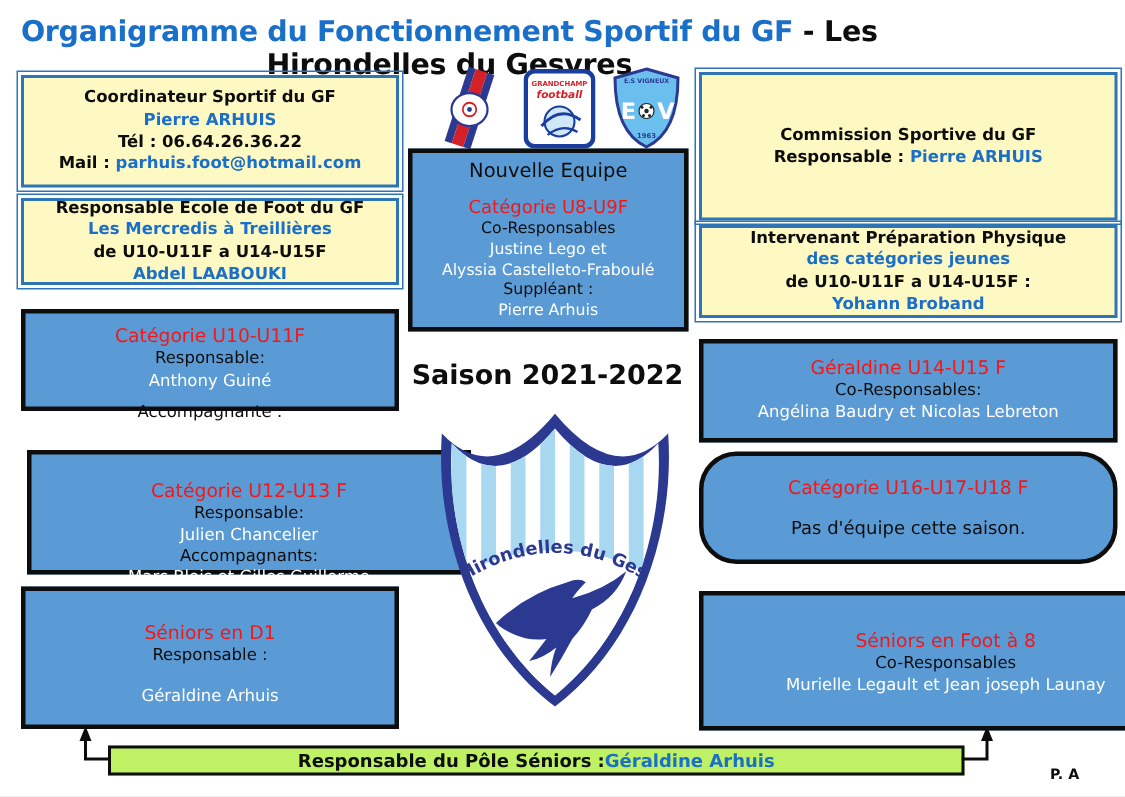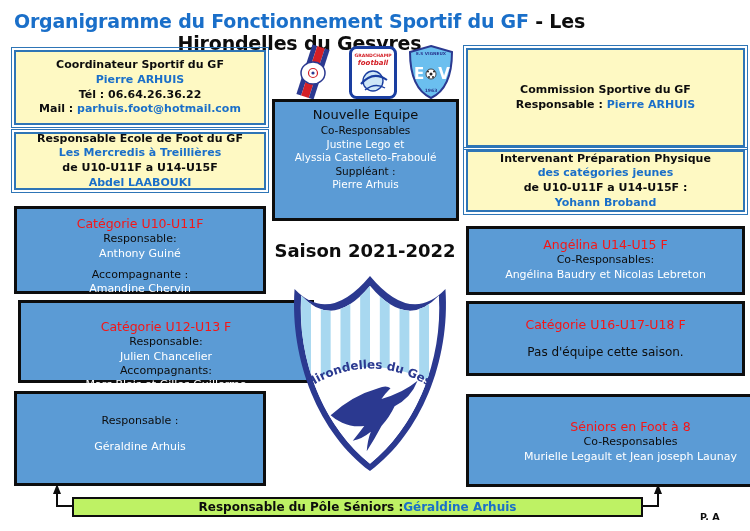--- a/index.html
+++ b/index.html
@@ -70,37 +70,38 @@
     </div>
   </div>
 
   <div class="abs box-white fs11" style="left:14px;top:132px;width:252px;height:58px;">
     <div class="t-black">Responsable Ecole de Foot du GF</div>
     <div class="t-blue">Les Mercredis à Treillières</div>
     <div class="t-black">de U10-U11F a U14-U15F</div>
     <div class="t-blue">Abdel LAABOUKI</div>
   </div>
 
-  <div class="abs box-blue fs11" style="left:14px;top:206px;width:252px;height:88px;padding-top:7px;">
+  <div class="abs box-blue fs11" style="left:14px;top:206px;width:252px;height:68px;padding-top:7px;">
     <div class="t-red fs125">Catégorie U10-U11F</div>
     <div class="t-black">Responsable:</div>
     <div class="t-white">Anthony Guiné</div>
     <div class="t-black gap-top-sm">Accompagnante :</div>
     <div class="t-white">Amandine Chervin</div>
   </div>
 
   <div class="abs box-blue fs11" style="left:18px;top:300px;width:296px;height:83px;padding-top:16px;">
     <div class="t-red fs125">Catégorie U12-U13 F</div>
     <div class="t-black">Responsable:</div>
     <div class="t-white">Julien Chancelier</div>
     <div class="t-black">Accompagnants:</div>
     <div class="t-white">Marc Blois et Gilles Guillerme</div>
   </div>
 
   <div class="abs box-blue fs11" style="left:14px;top:391px;width:252px;height:95px;padding-top:20px;">
+    <div class="t-red fs125">Séniors en D1</div>
     <div class="t-black">Responsable :</div>
     <div class="t-white gap-top-md">Géraldine Arhuis</div>
   </div>
 
   <div class="abs" style="left:289px;top:44px;width:48px;height:56px;">
     <svg width="48" height="56" viewBox="0 0 48 56">
       <g transform="rotate(18 24 28)">
         <rect x="15" y="2" width="5" height="52" fill="#2b3990"></rect>
         <rect x="20" y="2" width="8" height="52" fill="#d42027"></rect>
         <rect x="28" y="2" width="5" height="52" fill="#2b3990"></rect>
@@ -133,20 +134,21 @@
       <circle cx="22" cy="27.5" r="1" fill="#222222"></circle>
       <circle cx="28" cy="27.5" r="1" fill="#222222"></circle>
       <circle cx="23" cy="33" r="1" fill="#222222"></circle>
       <circle cx="27" cy="33" r="1" fill="#222222"></circle>
       <text x="25" y="48" text-anchor="middle" font-size="4.5" font-weight="bold" fill="#2b3990">1963</text>
     </svg>
   </div>
 
   <div class="abs box-blue fs105" style="left:272px;top:99px;width:187px;height:122px;padding-top:5px;">
     <div class="t-black fs13">Nouvelle Equipe</div>
+    <div class="t-red fs12 gap-top-sm">Catégorie U8-U9F</div>
     <div class="t-black">Co-Responsables</div>
     <div class="t-white">Justine Lego et</div>
     <div class="t-white">Alyssia Castelleto-Fraboulé</div>
     <div class="t-black">Suppléant :</div>
     <div class="t-white">Pierre Arhuis</div>
   </div>
 
   <div class="abs season">Saison 2021-2022</div>
 
   <div class="abs" style="left:288px;top:264px;width:164px;height:214px;">
@@ -192,26 +194,26 @@
   </div>
 
   <div class="abs box-white fs11" style="left:466px;top:150px;width:279px;height:62px;">
     <div class="t-black">Intervenant Préparation Physique</div>
     <div class="t-blue">des catégories jeunes</div>
     <div class="t-black">de U10-U11F a U14-U15F :</div>
     <div class="t-blue">Yohann Broband</div>
   </div>
 
   <div class="abs box-blue fs11" style="left:466px;top:226px;width:279px;height:69px;padding-top:8px;">
-    <div class="t-red fs125">Angélina U14-U15 F</div>
+    <div class="t-red fs125">Géraldine U14-U15 F</div>
     <div class="t-black">Co-Responsables:</div>
     <div class="t-white">Angélina Baudry et Nicolas Lebreton</div>
   </div>
 
-  <div class="abs box-blue fs11" style="left:466px;top:301px;width:279px;height:75px;padding-top:13px;">
+  <div class="abs box-blue fs11" style="left:466px;top:301px;width:279px;height:75px;padding-top:13px;border-radius:25px;">
     <div class="t-red fs125">Catégorie U16-U17-U18 F</div>
     <div class="t-black fs12 gap-top-md">Pas d'équipe cette saison.</div>
   </div>
 
   <div class="abs box-blue fs11" style="left:466px;top:394px;width:329px;height:93px;padding-top:22px;">
     <div class="t-red fs125">Séniors en Foot à 8</div>
     <div class="t-black">Co-Responsables</div>
     <div class="t-white">Murielle Legault  et Jean joseph Launay</div>
   </div>
 

